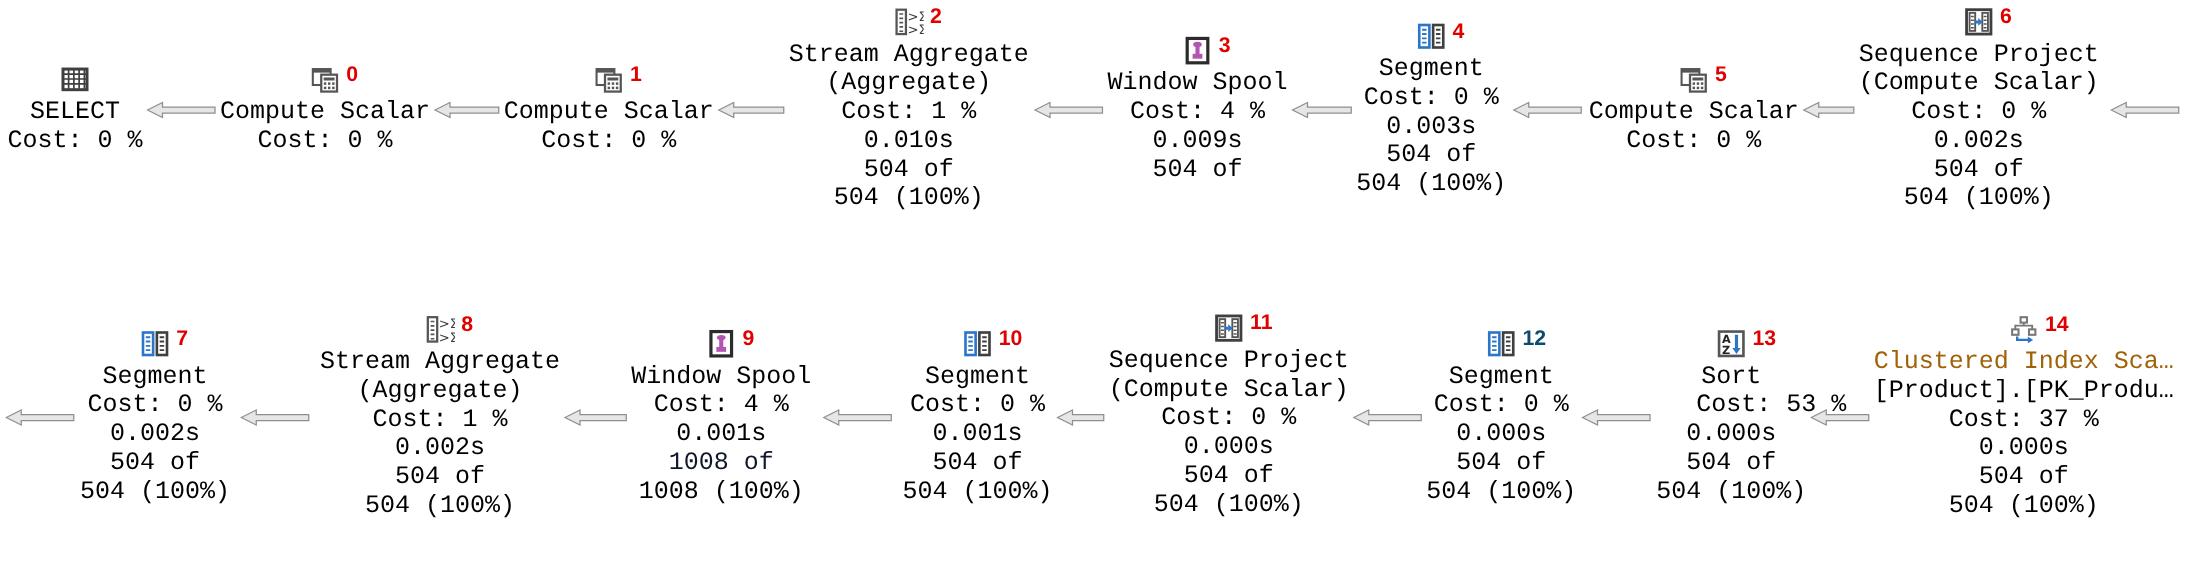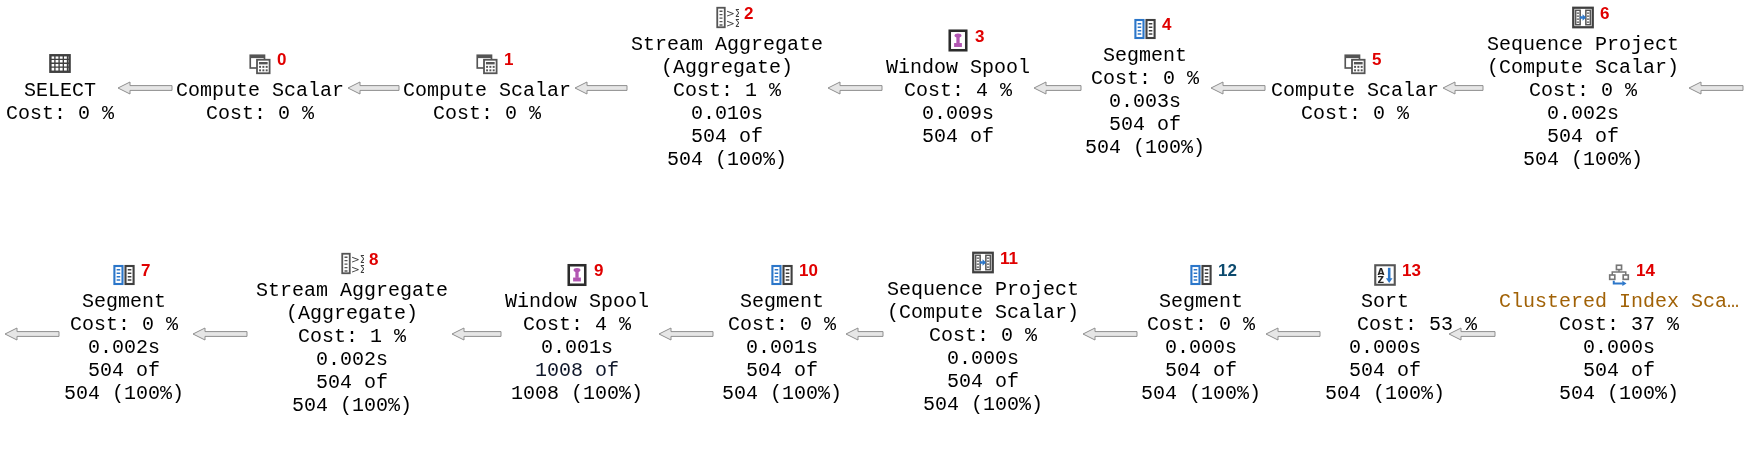--- a/index.html
+++ b/index.html
@@ -278,20 +278,21 @@
     <div class="node" style="left: 1619px; top: 334px; width: 256px;">
       <div class="icon-row"><span class="op-icon"><svg viewBox="0 0 16 16">
             <path d="M8 4.5V6M3.5 8V6H12.5V8" stroke="#777" stroke-width="1" fill="none"></path>
             <rect x="6.3" y="1.5" width="3.4" height="2.9" fill="#fff" stroke="#777" stroke-width="1.1"></rect>
             <rect x="1.8" y="8" width="3.4" height="2.9" fill="#fff" stroke="#777" stroke-width="1.1"></rect>
             <rect x="10.8" y="8" width="3.4" height="2.9" fill="#fff" stroke="#777" stroke-width="1.1"></rect>
             <path d="M4.5 11.8v1.8h6" fill="none" stroke="#2b76c9" stroke-width="1.3"></path>
             <polygon points="10.2,11.8 10.2,15.4 13,13.6" fill="#2b76c9"></polygon>
           </svg></span><span class="badge" style="color: rgb(224, 0, 0);">14</span></div>
       <div class="line" style="color: #a16207;">Clustered Index Sca…</div>
+      <div class="line" style="color: rgb(0, 0, 0);">[Product].[PK_Produ…</div>
       <div class="line" style="color: rgb(0, 0, 0);">Cost: 37 %</div>
       <div class="line" style="color: rgb(0, 0, 0);">0.000s</div>
       <div class="line" style="color: rgb(0, 0, 0);">504 of</div>
       <div class="line" style="color: rgb(0, 0, 0);">504 (100%)</div>
     </div>
     <svg width="56" height="14" viewBox="0 0 56 14" class="arrow" style="left: 4px; top: 327px;">
       <polygon points="1,7 13,1 13,4.6 55,4.6 55,9.4 13,9.4 13,13" fill="#e6e6e6" stroke="#8f8f8f" stroke-width="1"></polygon>
     </svg>
     <svg width="56" height="14" viewBox="0 0 56 14" class="arrow" style="left: 192px; top: 327px;">
       <polygon points="1,7 13,1 13,4.6 55,4.6 55,9.4 13,9.4 13,13" fill="#e6e6e6" stroke="#8f8f8f" stroke-width="1"></polygon>

